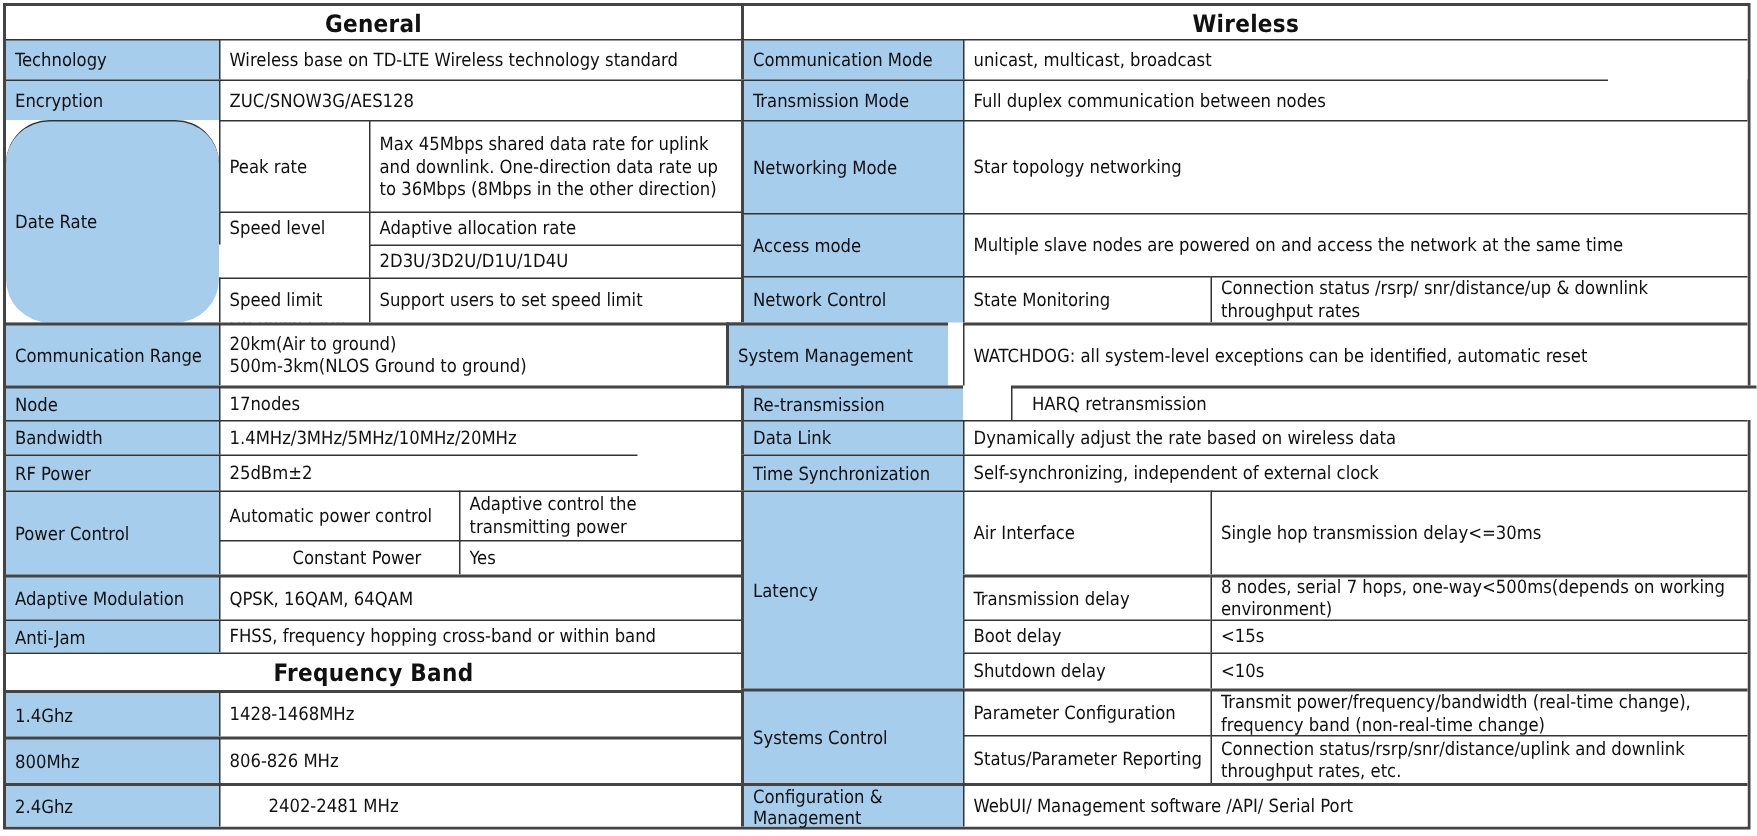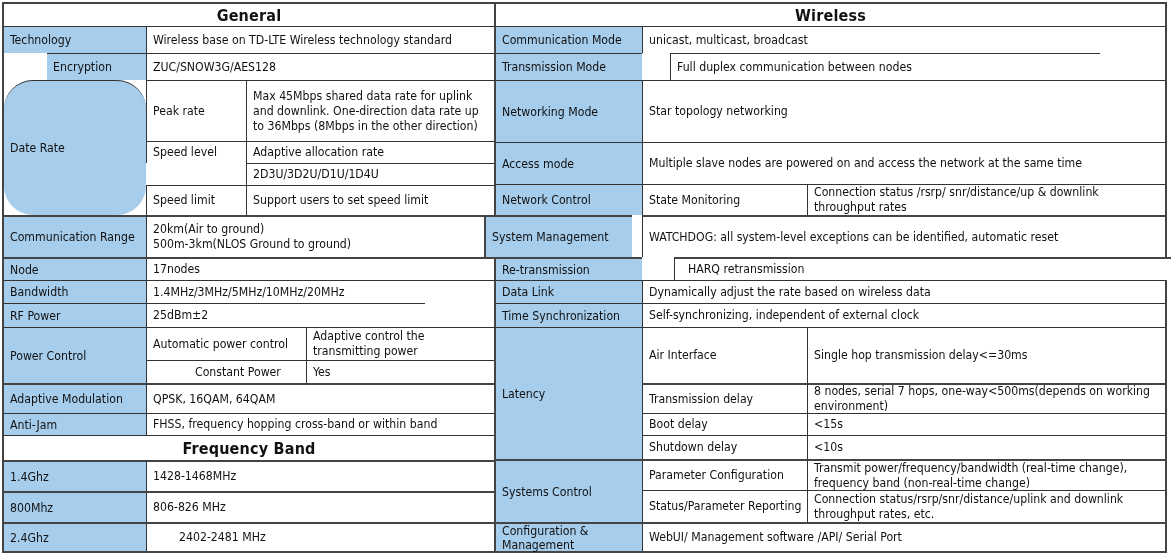--- a/index.html
+++ b/index.html
@@ -23,21 +23,21 @@
 </head>
 <body>
 
 <div class="wrap">
 
   <div class="abs hdr" style="left:0;top:0;width:490px;height:22px;">General</div>
 
   <div class="abs lbl bt" style="left:0;top:22px;width:142px;height:27px;">Technology</div>
   <div class="abs val bt bl" style="left:142px;top:22px;width:348px;height:27px;">Wireless base on TD-LTE Wireless technology standard</div>
 
-  <div class="abs lbl bt" style="left:0;top:49px;width:142px;height:27px;margin-left:43px;">Encryption</div>
+  <div class="abs lbl bt" style="left:0;top:49px;width:142px;height:27px;">Encryption</div>
   <div class="abs val bt bl" style="left:142px;top:49px;width:348px;height:27px;">ZUC/SNOW3G/AES128</div>
 
   <div class="abs lbl bt" style="left:0;top:76px;width:142px;height:135px;border-radius:29px;">Date Rate</div>
   <div class="abs val bt bl" style="left:142px;top:76px;width:100px;height:61px;">Peak rate</div>
   <div class="abs val bt bl" style="left:242px;top:76px;width:248px;height:61px;">Max 45Mbps shared data rate for uplink and downlink. One-direction data rate up to 36Mbps (8Mbps in the other direction)</div>
   <div class="abs val bt bl" style="left:142px;top:137px;width:100px;height:22px;">Speed level</div>
   <div class="abs val bt bl" style="left:242px;top:137px;width:248px;height:22px;">Adaptive allocation rate</div>
   <div class="abs val bt bl" style="left:142px;top:169px;width:100px;height:22px;margin-top:32px;">Up-down ratio</div>
   <div class="abs val bt bl" style="left:242px;top:159px;width:248px;height:22px;">2D3U/3D2U/D1U/1D4U</div>
   <div class="abs val bt bl" style="left:142px;top:181px;width:100px;height:30px;">Speed limit</div>
@@ -76,21 +76,21 @@
   <div class="abs val bt2 bl" style="left:142px;top:487px;width:348px;height:31px;">806-826 MHz</div>
   <div class="abs lbl bt2" style="left:0;top:518px;width:142px;height:29px;">2.4Ghz</div>
   <div class="abs val bt2 bl" style="left:142px;top:518px;width:348px;height:29px;padding-left:32px;">2402-2481 MHz</div>
 
   <div class="abs hdr bl2" style="left:490px;top:0;width:671px;height:22px;">Wireless</div>
 
   <div class="abs lbl bt bl2" style="left:490px;top:22px;width:148px;height:27px;">Communication Mode</div>
   <div class="abs val bt bl" style="left:638px;top:22px;width:523px;height:27px;">unicast, multicast, broadcast</div>
 
   <div class="abs lbl bt bl2" style="left:490px;top:49px;width:148px;height:27px;">Transmission Mode</div>
-  <div class="abs val bt bl" style="left:638px;top:49px;width:430px;height:27px;margin-left:28px;">Full duplex communication between nodes</div>
+  <div class="abs val bt bl" style="left:638px;top:49px;width:430px;height:27px;">Full duplex communication between nodes</div>
 
   <div class="abs lbl bt bl2" style="left:490px;top:76px;width:148px;height:62px;">Networking Mode</div>
   <div class="abs val bt bl" style="left:638px;top:76px;width:523px;height:62px;">Star topology networking</div>
 
   <div class="abs lbl bt bl2" style="left:490px;top:138px;width:148px;height:42px;">Access mode</div>
   <div class="abs val bt bl" style="left:638px;top:138px;width:523px;height:42px;">Multiple slave nodes are powered on and access the network at the same time</div>
 
   <div class="abs lbl bt bl2" style="left:490px;top:180px;width:148px;height:31px;">Network Control</div>
   <div class="abs val bt bl" style="left:638px;top:180px;width:165px;height:31px;">State Monitoring</div>
   <div class="abs val bt bl" style="left:803px;top:180px;width:358px;height:31px;">Connection status /rsrp/ snr/distance/up &amp; downlink throughput rates</div>

